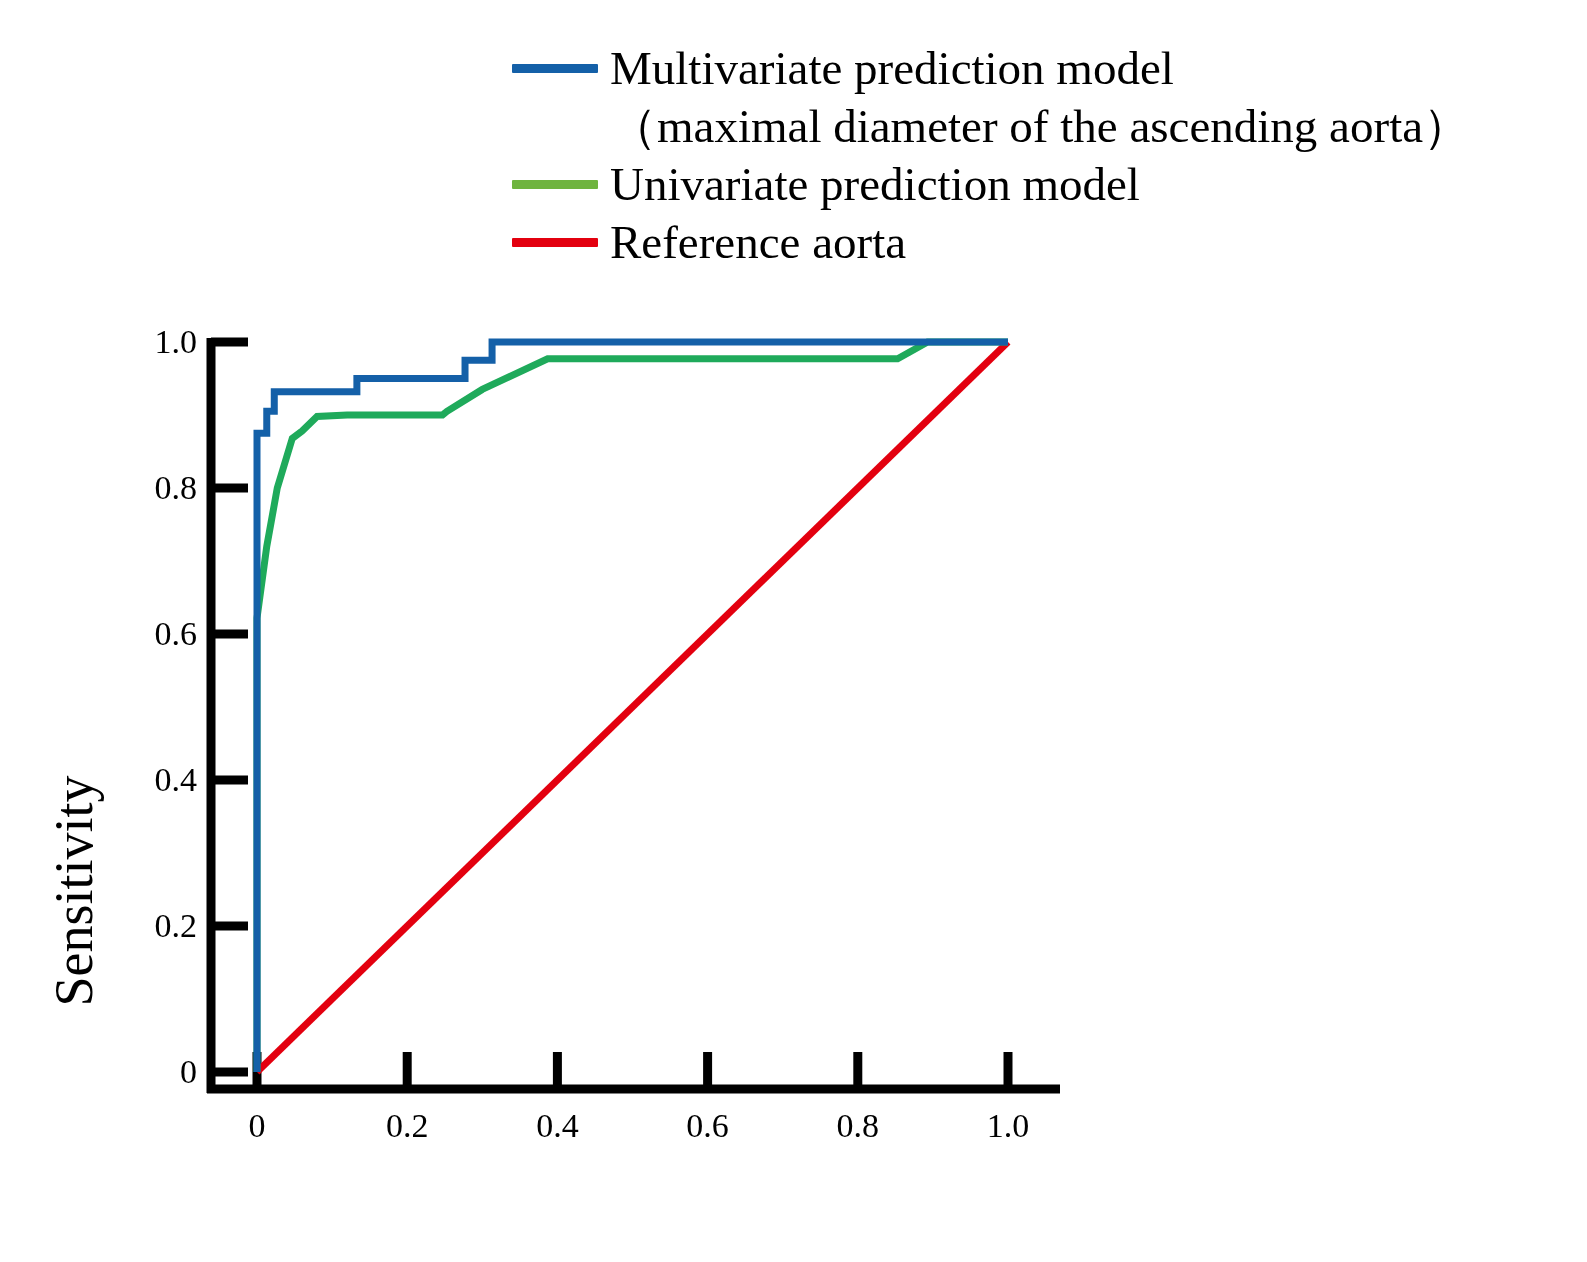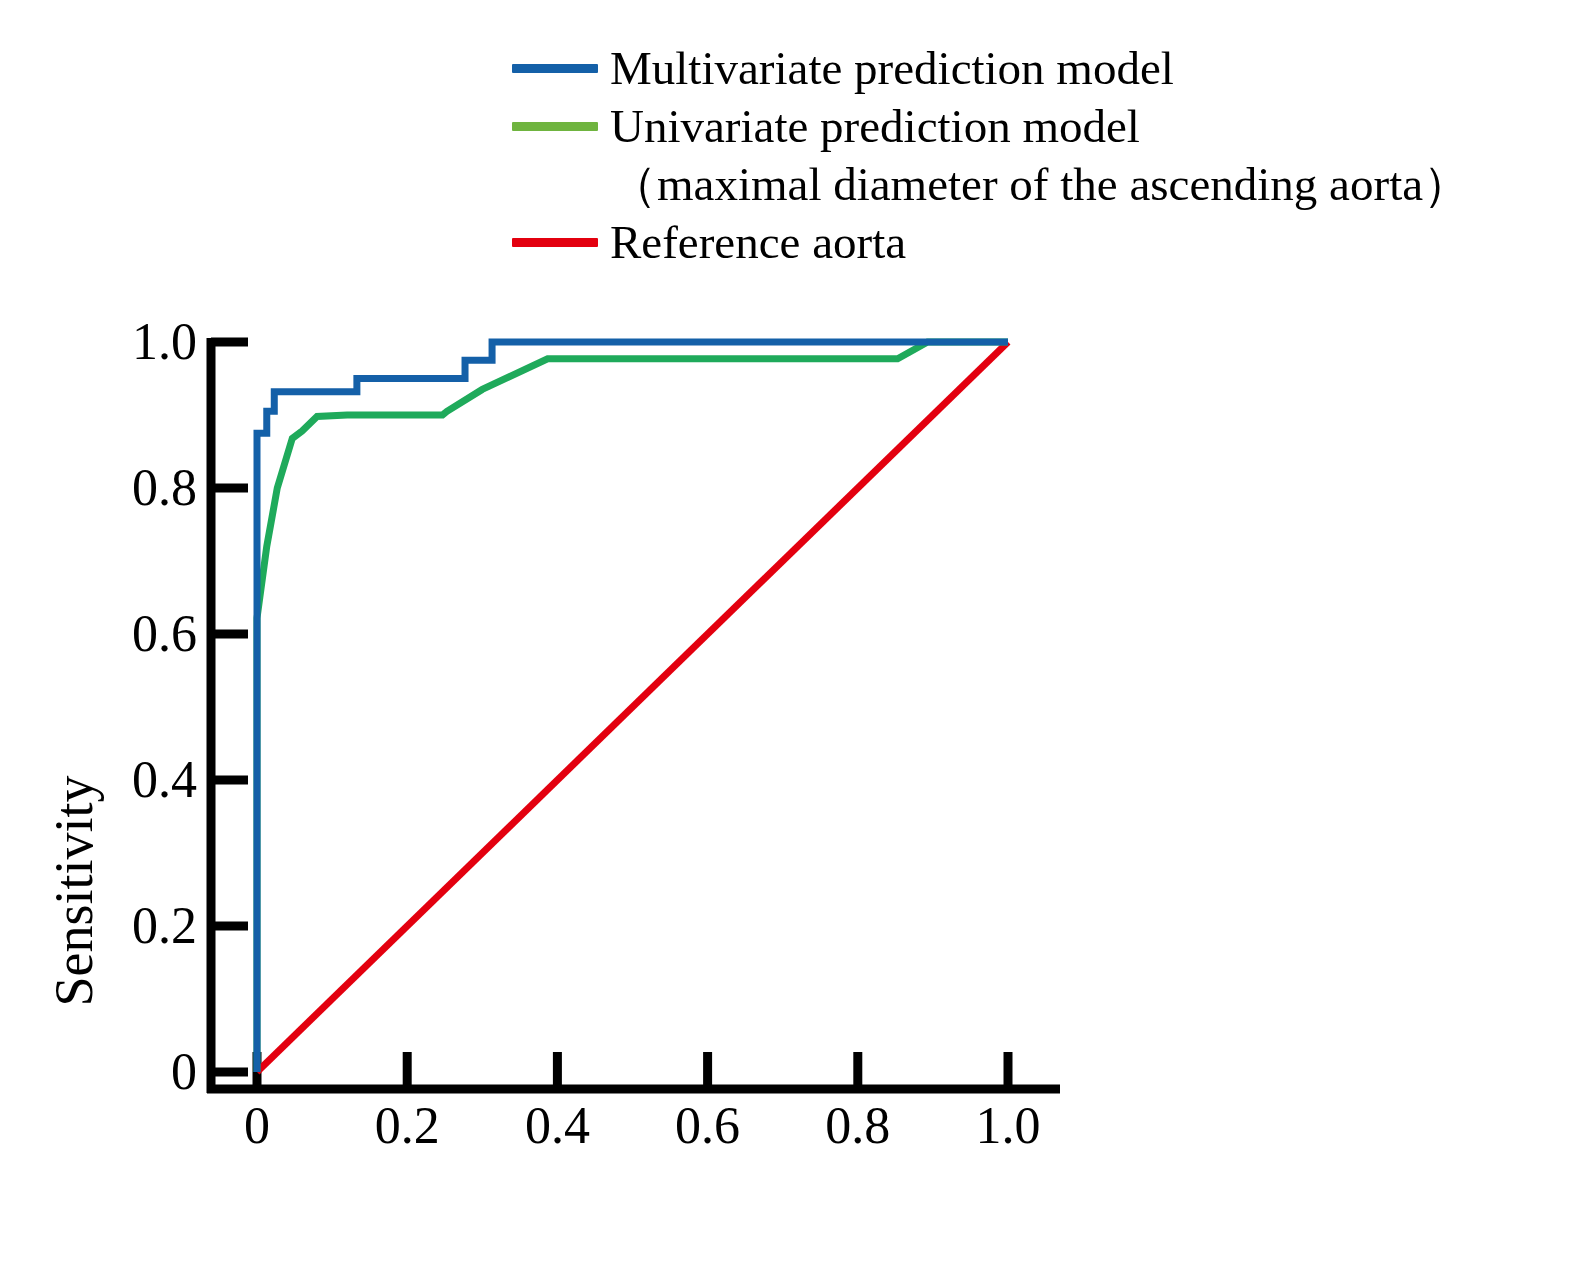--- a/index.html
+++ b/index.html
@@ -58,21 +58,21 @@
   #plot {
     position: absolute;
     left: 0;
     top: 300px;
     width: 1200px;
     height: 830px;
   }
   
   .tick-label {
     position: absolute;
-    font-size: 52px;
+    font-size: 34px;
     line-height: 52px;
     white-space: nowrap;
   }
   .ytick {
     text-align: right;
   }
   .xtick {
     text-align: center;
   }
   
@@ -96,28 +96,28 @@
   <div id="legend">
 
     <div class="legend-row">
       <div class="legend-swatch-wrap">
         <div class="legend-swatch" id="sw0" style="background: rgb(20, 96, 168);"></div>
       </div>
       <div class="legend-text">Multivariate prediction model</div>
     </div>
 
     <div class="legend-row">
+      <div class="legend-text second-line">（maximal diameter of the ascending aorta）</div>
+    </div>
+
+    <div class="legend-row">
       <div class="legend-swatch-wrap">
         <div class="legend-swatch" id="sw1" style="background: rgb(111, 180, 63);"></div>
       </div>
       <div class="legend-text">Univariate prediction model</div>
-    </div>
-
-    <div class="legend-row">
-      <div class="legend-text second-line">（maximal diameter of the ascending aorta）</div>
     </div>
 
     <div class="legend-row">
       <div class="legend-swatch-wrap">
         <div class="legend-swatch" id="sw2" style="background: rgb(227, 0, 15);"></div>
       </div>
       <div class="legend-text">Reference aorta</div>
     </div>
 
   </div>

